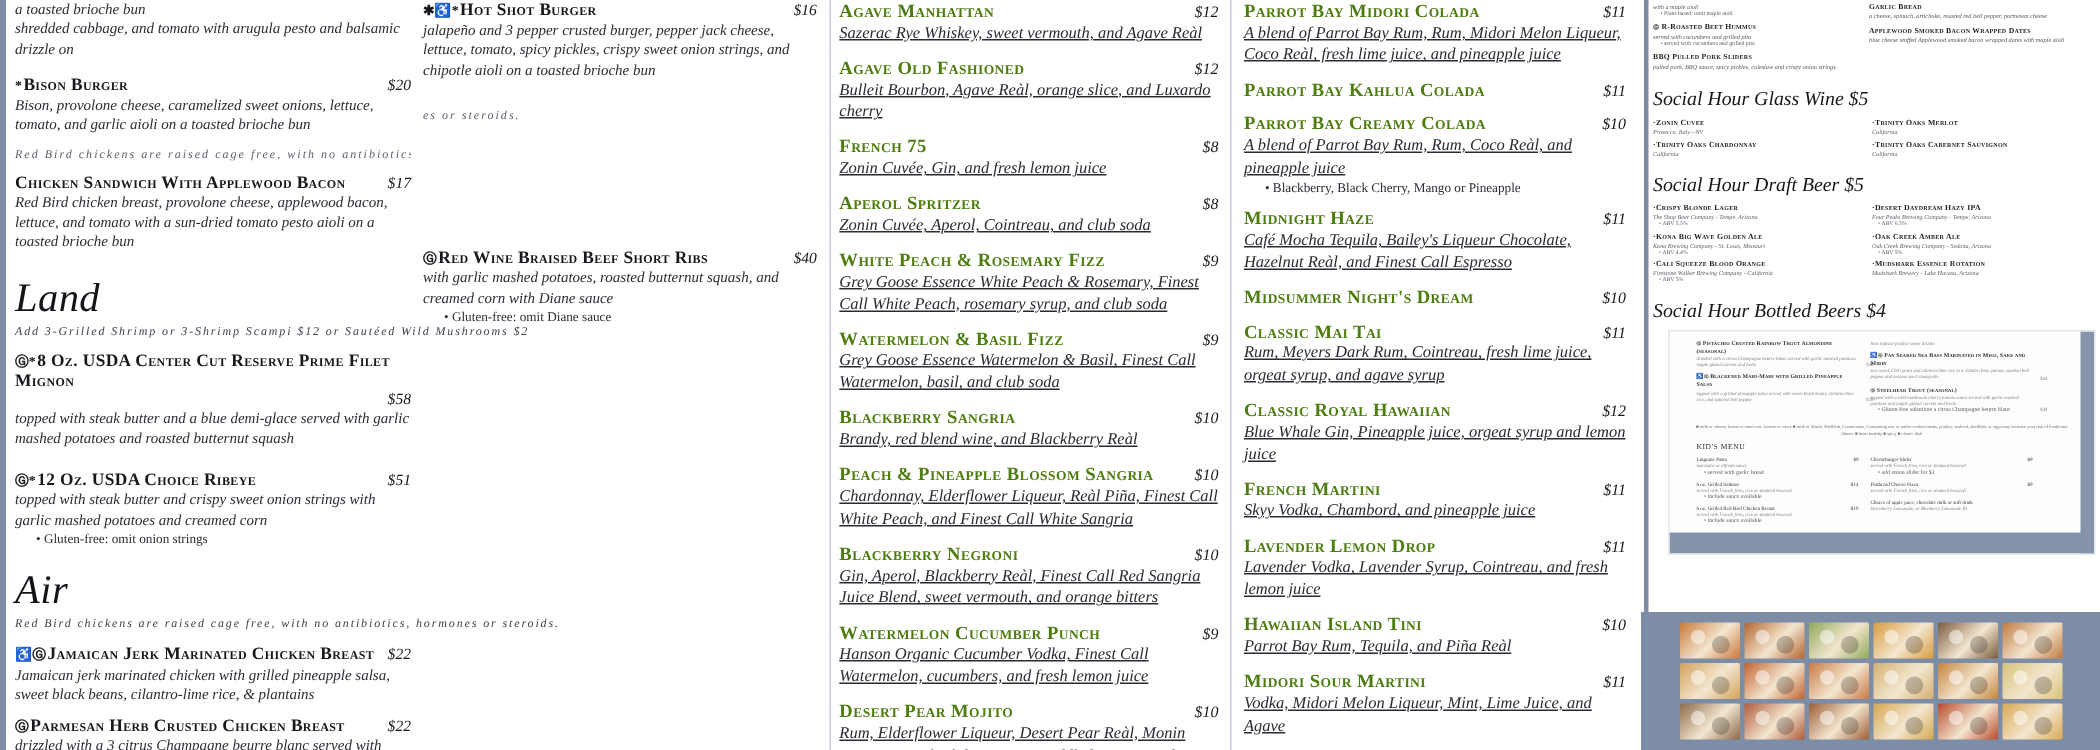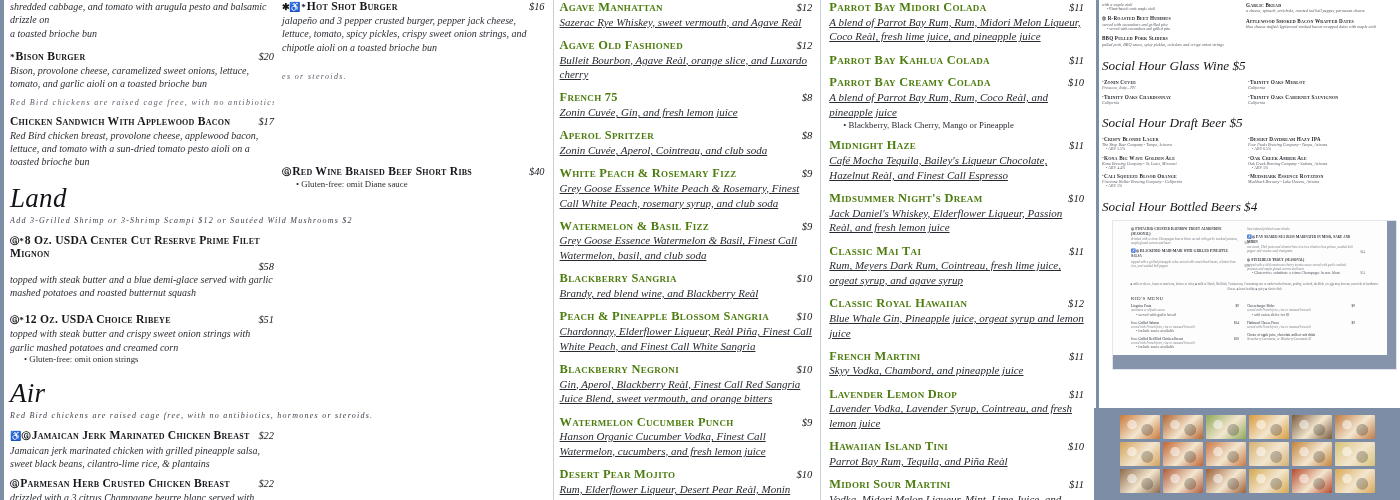--- a/index.html
+++ b/index.html
@@ -159,22 +159,22 @@
 </head>
 <body>
 
 <div class="viewer">
 
   <div class="page-main">
     <div class="cols">
 
       <div class="col c1">
         <div class="top-cut">
+          <div>a toasted brioche bun</div>
           <div>shredded cabbage, and tomato with arugula pesto and balsamic drizzle on</div>
-          <div>a toasted brioche bun</div>
         </div>
 
         <div class="item" style="margin-top:10px">
           <div class="item-head">
             <div class="item-name"><span class="glyph">*</span><span>Bison Burger</span></div>
             <div class="item-price">$20</div>
           </div>
           <div class="item-desc">Bison, provolone cheese, caramelized sweet onions, lettuce, tomato, and garlic aioli on a toasted brioche bun</div>
         </div>
 
@@ -238,20 +238,21 @@
           <div class="item-desc">jalapeño and 3 pepper crusted burger, pepper jack cheese, lettuce, tomato, spicy pickles, crispy sweet onion strings, and chipotle aioli on a toasted brioche bun</div>
         </div>
 
         <div class="disclaimer" style="margin-top:18px">es or steroids.</div>
 
         <div class="item" style="margin-top:84px">
           <div class="item-head">
             <div class="item-name"><span class="glyph">ⓖ</span><span>Red Wine Braised Beef Short Ribs</span></div>
             <div class="item-price">$40</div>
           </div>
+          <div class="item-desc">with garlic mashed potatoes, roasted butternut squash, and creamed corn with Diane sauce</div>
           <div class="sub-note">Gluten-free: omit Diane sauce</div>
         </div>
       </div>
 
       <div class="col c3" id="col3">
           <div class="drink">
             <div class="drink-head">
               <div class="drink-name">Agave Manhattan</div>
               <div class="drink-price">$12</div>
             </div>
@@ -362,21 +363,20 @@
               <div class="drink-name">Midnight Haze</div>
               <div class="drink-price">$11</div>
             </div>
             <div class="drink-desc">Café Mocha Tequila, Bailey's Liqueur Chocolate, Hazelnut Reàl, and Finest Call Espresso</div>
           </div>
           <div class="drink">
             <div class="drink-head">
               <div class="drink-name">Midsummer Night's Dream</div>
               <div class="drink-price">$10</div>
             </div>
-            <div class="drink-desc">Jack Daniel's Whiskey, Elderflower Liqueur, Passion Reàl, and fresh lemon juice</div>
           </div>
           <div class="drink">
             <div class="drink-head">
               <div class="drink-name">Classic Mai Tai</div>
               <div class="drink-price">$11</div>
             </div>
             <div class="drink-desc">Rum, Meyers Dark Rum, Cointreau, fresh lime juice, orgeat syrup, and agave syrup</div>
           </div>
           <div class="drink">
             <div class="drink-head">

